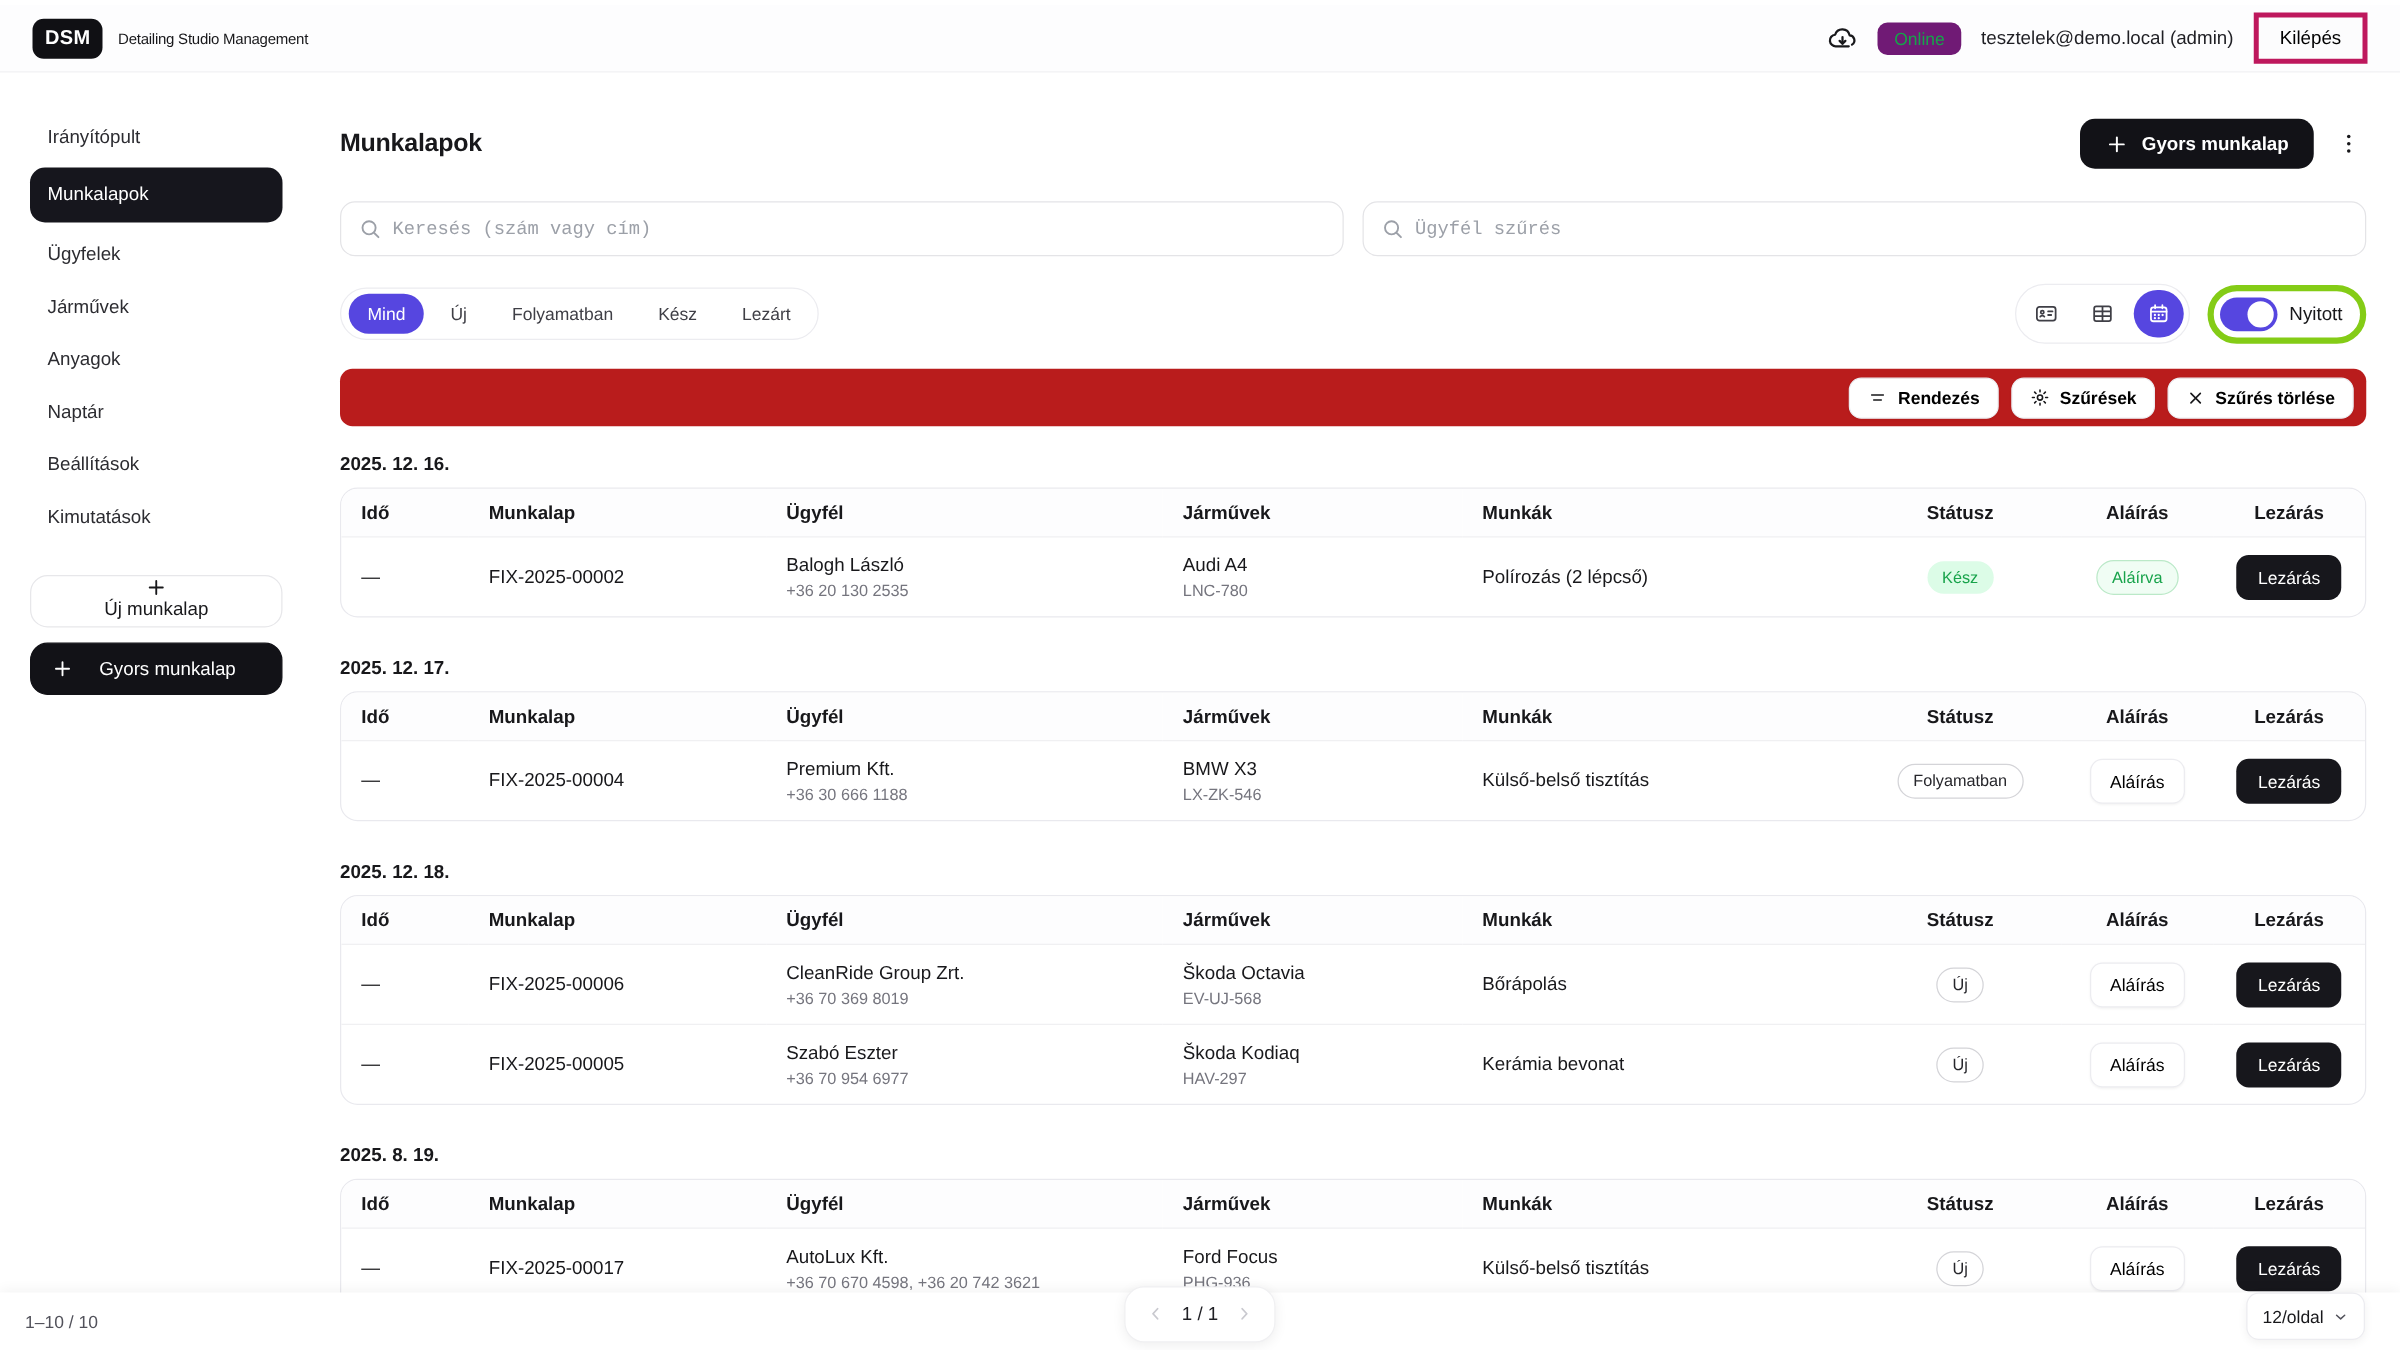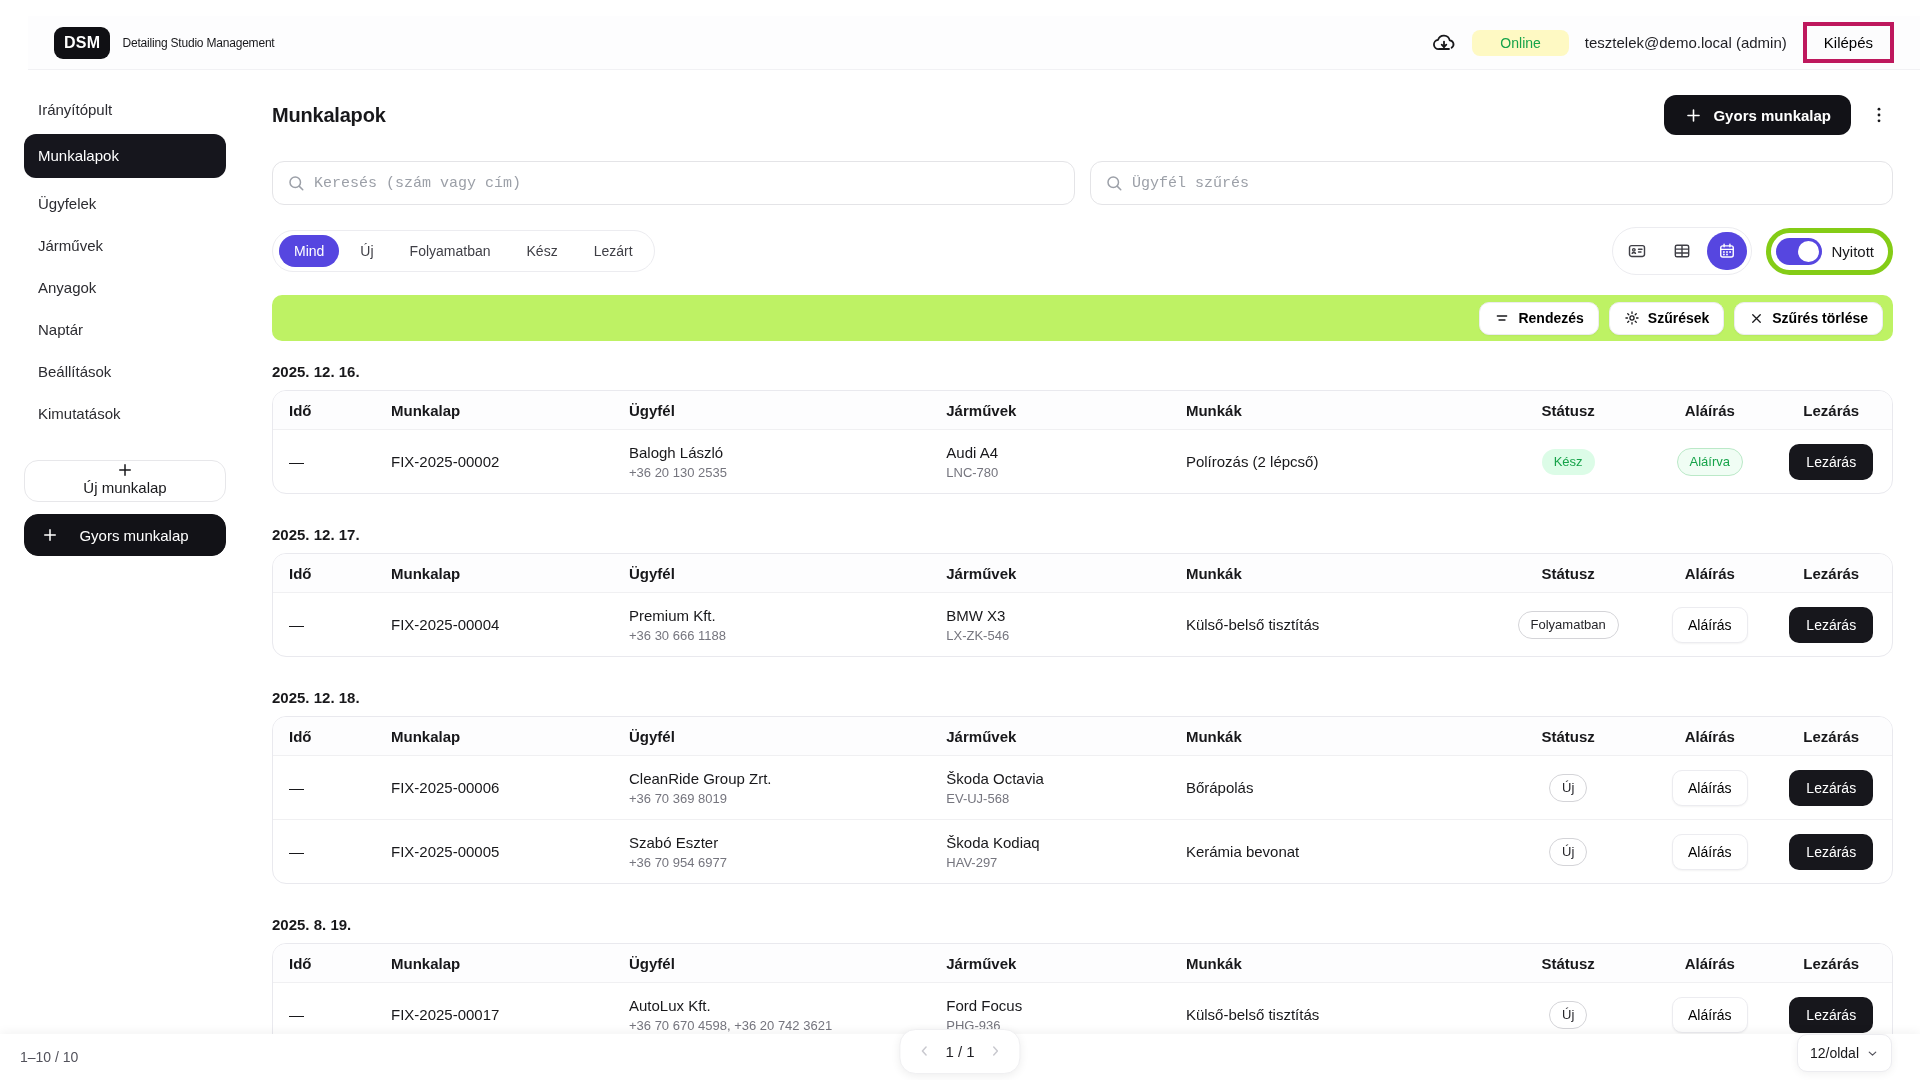--- a/index.html
+++ b/index.html
@@ -1,26 +1,26 @@
 <!DOCTYPE html>
 <html lang="hu"><head>
 <meta charset="utf-8">
 <style>
   * { margin:0; padding:0; box-sizing:border-box; }
   html,body { width:1920px; height:1080px; overflow:hidden; background:#fff;
     font-family:"Liberation Sans","DejaVu Sans",sans-serif; color:#18181b; }
 
   
-  .topbar { position:absolute; top:16px; left:0; right:0; height:54px; background:#fdfdfe;
-    border-bottom:1px solid #f1f1f4; display:flex; align-items:center; padding:0 26px; z-index:30;margin-left:28px; }
+  .topbar { position:absolute; top:4px; left:0; right:0; height:54px; background:#fdfdfe;
+    border-bottom:1px solid #f1f1f4; display:flex; align-items:center; padding:0 26px; z-index:30; }
   .logo { background:#101014; color:#fff; font-weight:700; font-size:16px; border-radius:9px;
     padding:7px 10px; letter-spacing:.3px; }
   .app-title { font-size:12px; font-weight:400; margin-left:12px; letter-spacing:-.2px; }
   .topbar-right { margin-left:auto; display:flex; align-items:center; gap:16px; }
-  .online-badge { background:#fef9c3; color:#16a34a; font-size:14px; padding:5px 28px; border-radius:8px;text-align:center; }
+  .online-badge { background:#701a75; color:#16a34a; font-size:14px; padding:5px 13px; border-radius:8px;text-align:center; }
   .user-email { font-size:15px; color:#1f1f24; }
   .logout-btn { background:#fcfcfd; border:4px solid #be185d; border-radius:0; padding:8px 17px;
     font-size:15px; font-weight:500; cursor:pointer; font-family:inherit; }
 
   
   .sidebar { position:absolute; top:54px; left:0; width:250px; bottom:46px; background:#fff;
     padding:36px 24px 0 24px; z-index:10; }
   .nav-item { font-size:15px; color:#2c2c31; padding:10px 14px; border-radius:12px; margin-bottom:2px;
     cursor:pointer; line-height:20px; }
   .nav-item.active { background:#16161d; color:#fff; font-weight:500; padding:12px 14px; margin:4px 0 6px; }
@@ -55,21 +55,21 @@
     border-radius:999px; padding:4px; background:#fff; }
   .view-btn { width:40px; height:38px; border:none; background:none; border-radius:999px;
     display:flex; align-items:center; justify-content:center; cursor:pointer; }
   .view-btn.active { background:#5646e0; }
   .toggle-pill { display:flex; align-items:center; gap:9px; border:5px solid #84cc16; border-radius:999px;
     padding:5px 14px 5px 5px; margin-left:14px; background:#fff; cursor:pointer; }
   .switch { width:46px; height:27px; border-radius:999px; background:#5646e0; position:relative; }
   .switch .knob { position:absolute; top:3px; right:3px; width:21px; height:21px; border-radius:50%; background:#fff; }
   .toggle-label { font-size:15px; }
 
-  .toolbar-band { background:#bef264; border-radius:10px; height:46px; display:flex; align-items:center;
+  .toolbar-band { background:#b91c1c; border-radius:10px; height:46px; display:flex; align-items:center;
     justify-content:flex-end; gap:10px; padding:0 10px; margin-bottom:22px; }
   .tool-btn { background:#fff; border:1px solid #ececf0; border-radius:10px; height:33px; padding:0 14px;
     display:flex; align-items:center; gap:8px; font-size:14px; font-weight:600; cursor:pointer;
     font-family:inherit; box-shadow:0 1px 2px rgba(0,0,0,.04); }
 
   .group-date { font-size:15px; font-weight:700; margin:32px 0 10px; }
   .group-date.first { margin-top:0; }
 
   .table-card { border:1px solid #e9e9ee; border-radius:14px; overflow:hidden; background:#fff; }
   table { width:100%; border-collapse:collapse; table-layout:fixed; }

